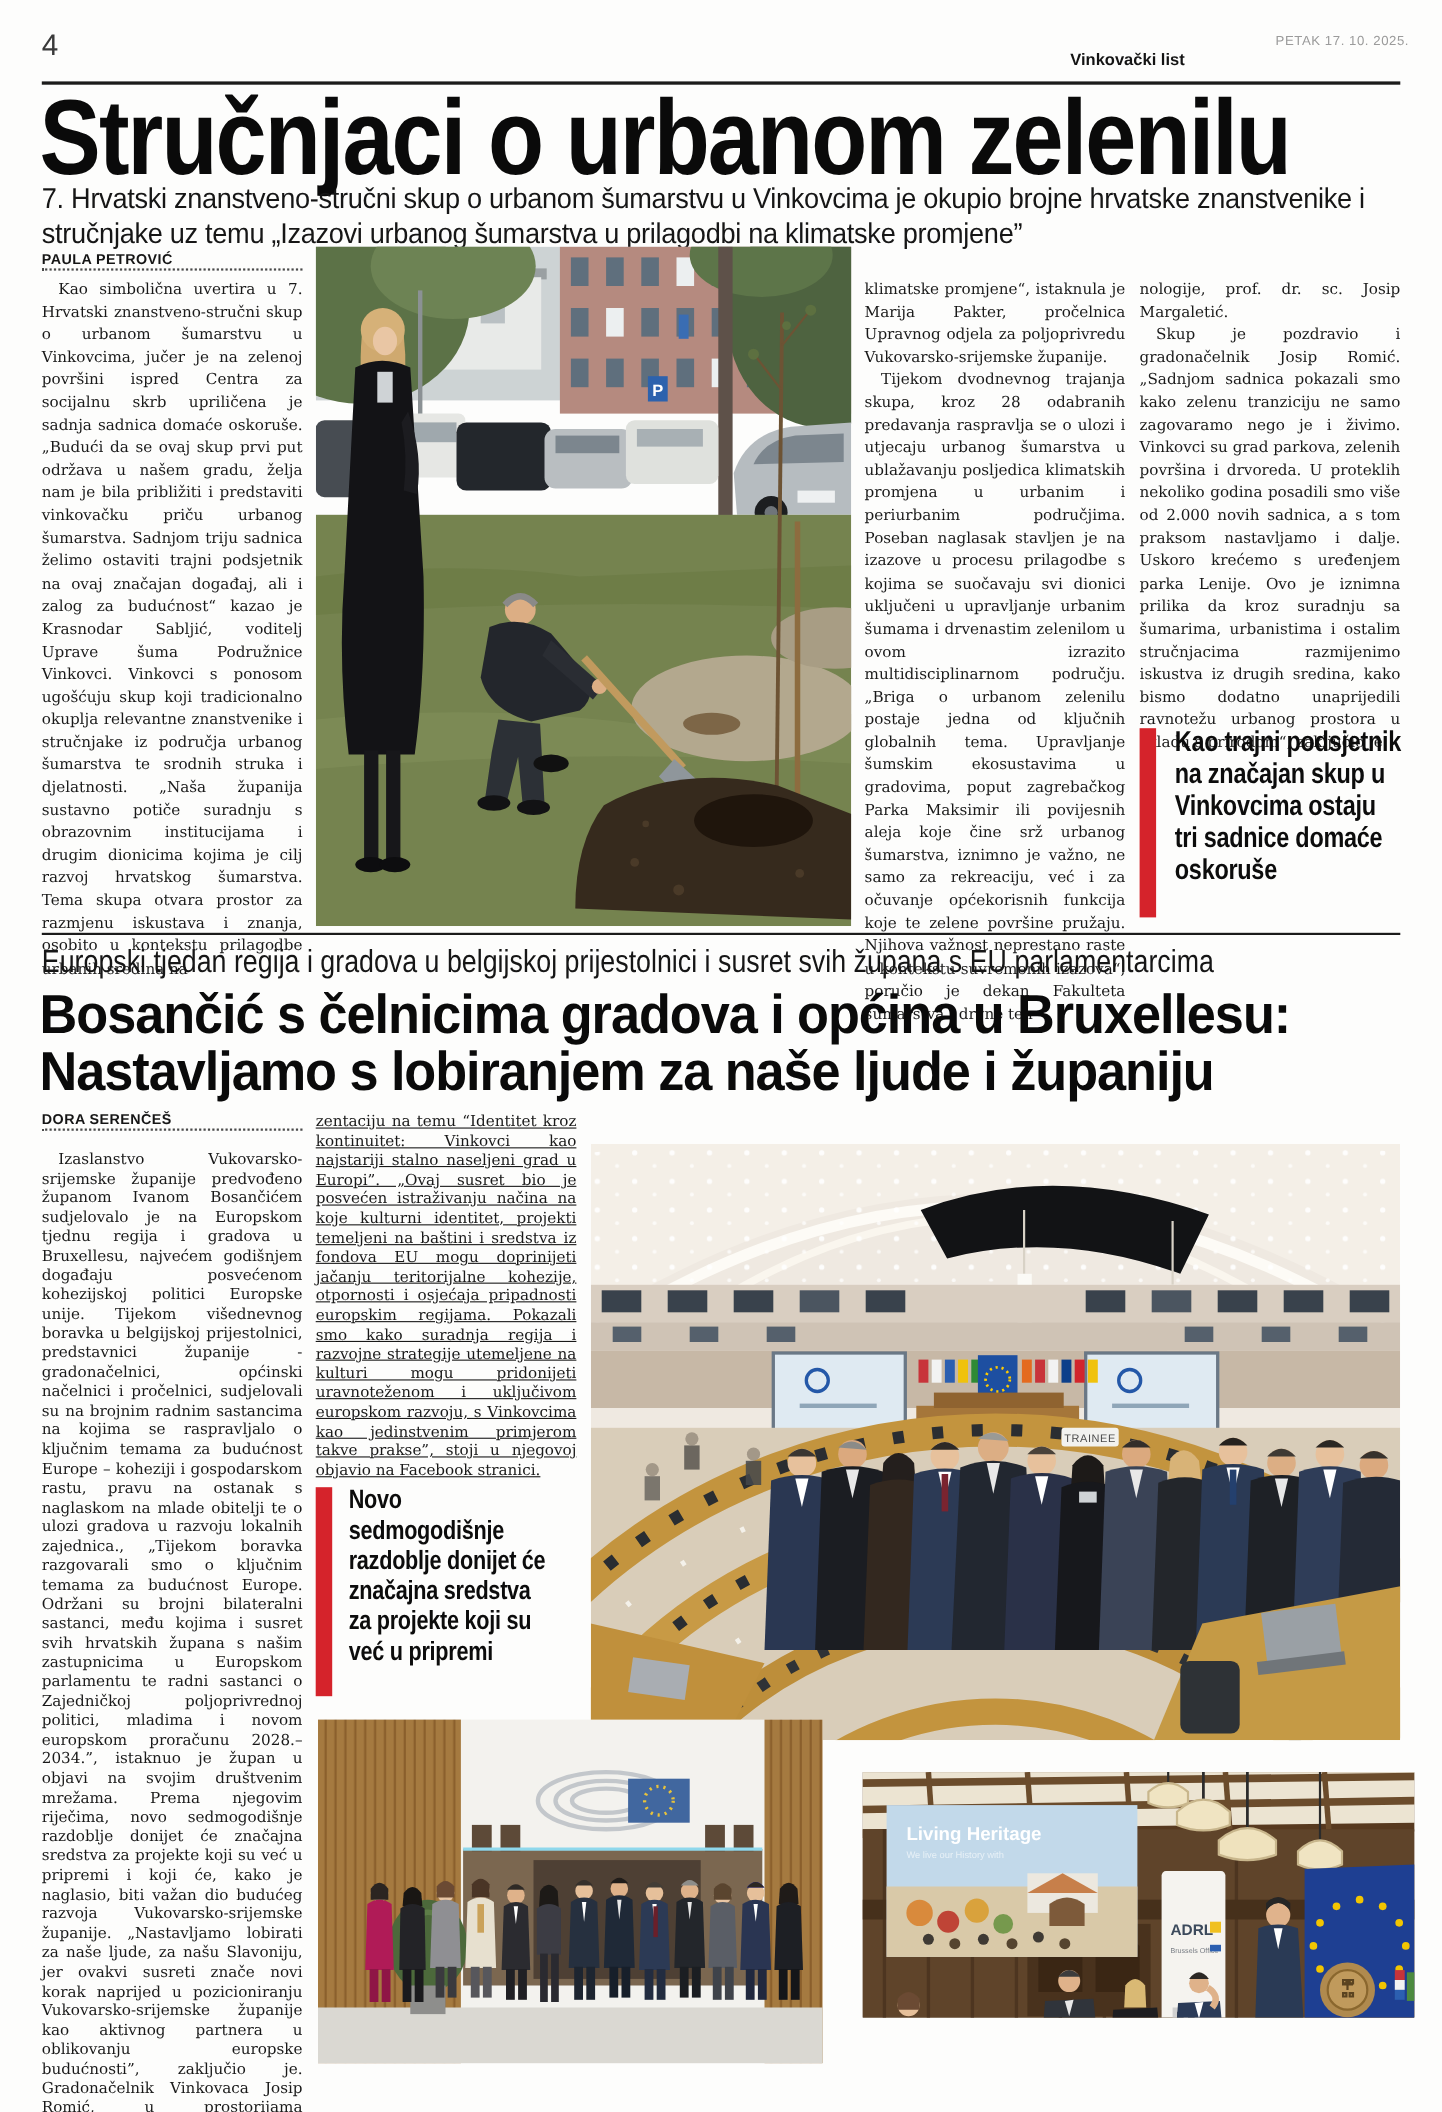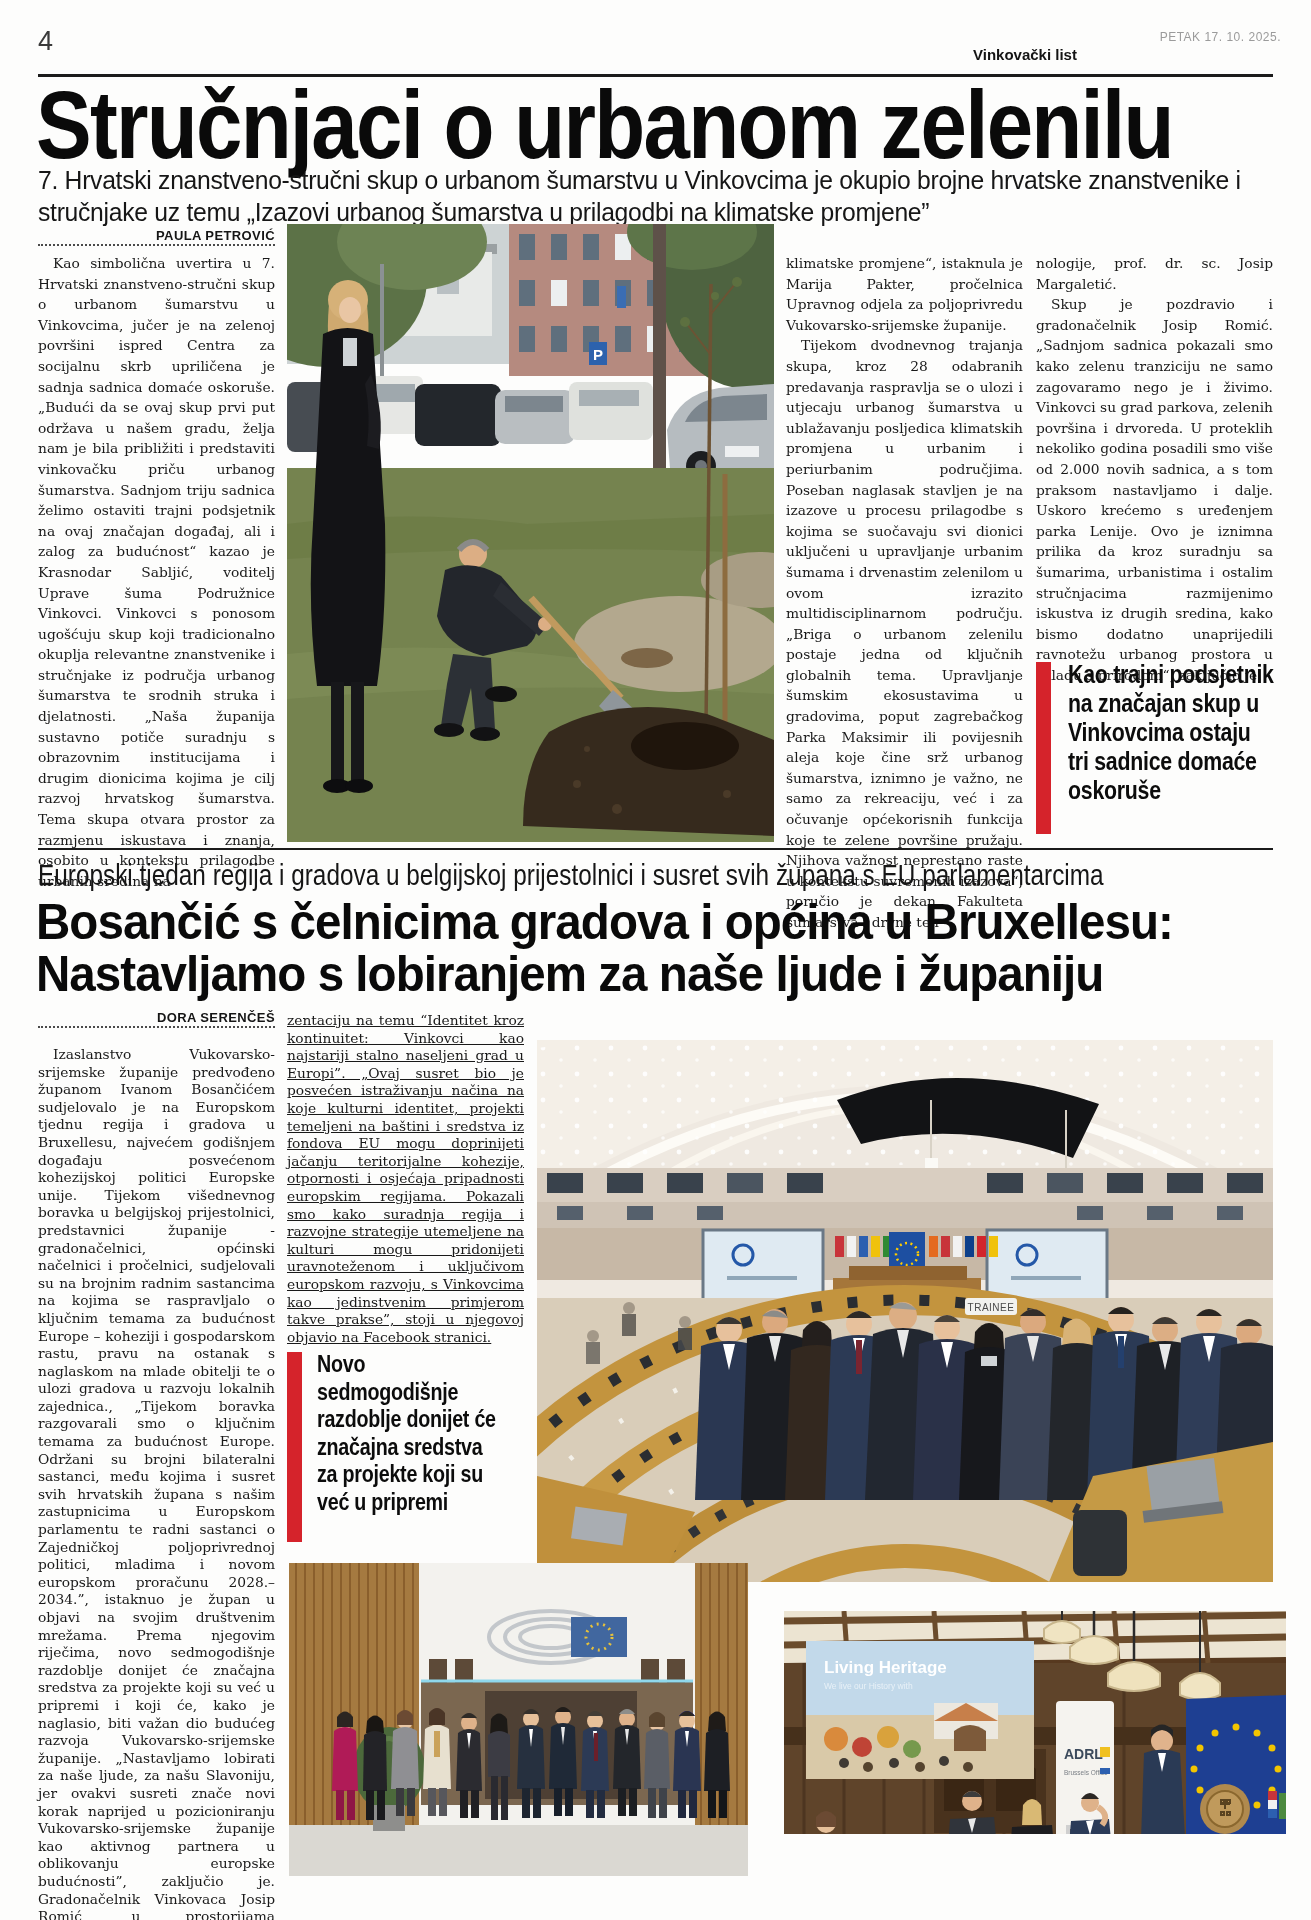--- a/index.html
+++ b/index.html
@@ -6,21 +6,21 @@
   body{width:1311px;height:1920px;position:relative;background:#fdfdfc;overflow:hidden;
        font-family:"Liberation Sans",sans-serif;color:#111;}
   .abs{position:absolute;}
   .serif{font-family:"DejaVu Serif","Liberation Serif",serif;}
   .just{text-align:justify;}
   .cond{transform-origin:0 0;}
   .bodycol{color:#191919;}
   .a1col{font-size:13.8px;line-height:20.6px;}
   .a2col{font-size:13.8px;line-height:17.6px;}
   .par-ind{text-indent:15px;}
-  .byline{width:237px;text-align:right;font-weight:bold;font-size:13px;letter-spacing:.4px;color:#151515;}
+  .byline{width:237px;text-align:left;font-weight:bold;font-size:13px;letter-spacing:.4px;color:#151515;}
   .dotted{width:237px;border-bottom:2.5px dotted #4a4a4a;height:0;}
   .rule{background:#1b1b1b;}
   .pq-bar{background:#d5232b;}
   .pq-text{font-weight:bold;color:#0c0c0c;letter-spacing:-.3px;}
   svg{display:block;}
   svg text{font-family:"Liberation Sans",sans-serif;}
 </style>
 </head>
 <body>
 

